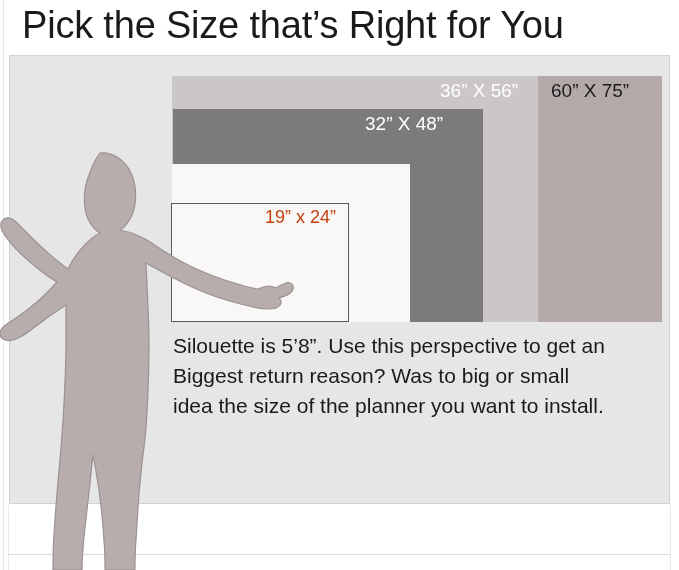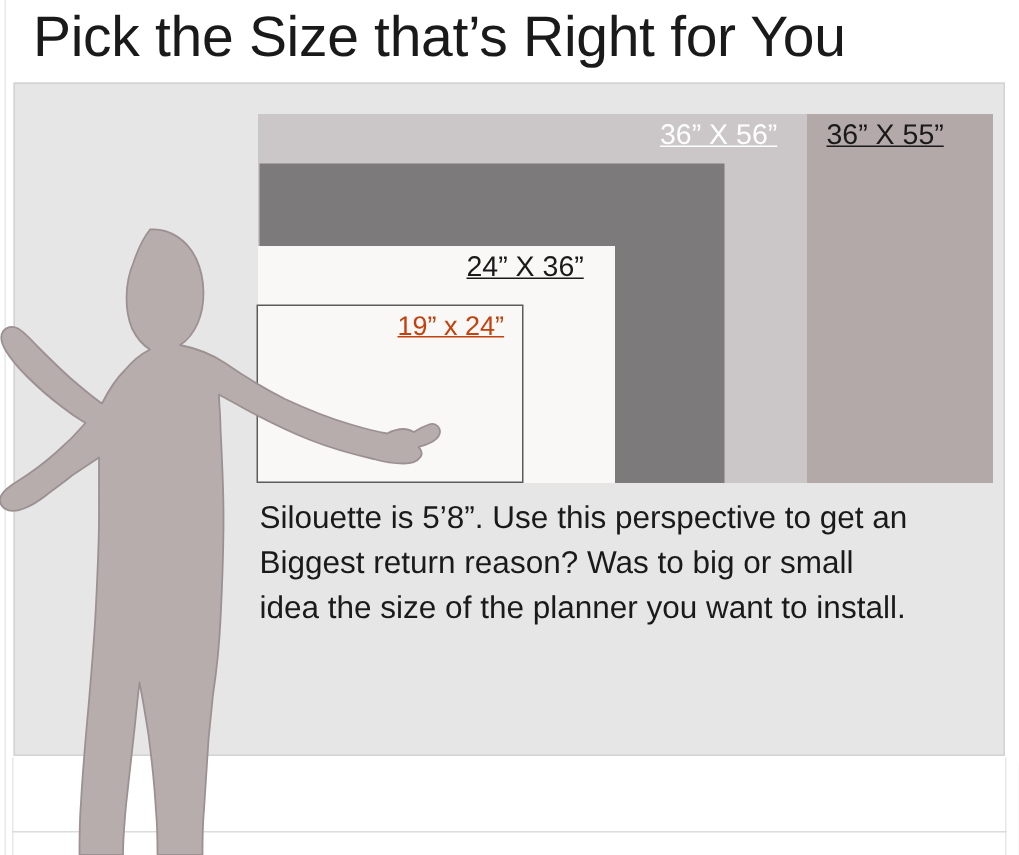--- a/index.html
+++ b/index.html
@@ -71,21 +71,20 @@
   .size-rect {
     position: absolute;
     box-sizing: border-box;
   }
   .size-label {
     position: absolute;
     font-size: 19px;
     font-weight: 400;
     white-space: nowrap;
     font-family: "Liberation Sans", sans-serif;
-    text-decoration: underline;
   }
 
   #rect-36x75 {
     left: 528px;  
     top: 20px;
     width: 124px;
     height: 246px;
     background: #b3a9a9;
   }
   #rect-36x56 {
@@ -160,23 +159,23 @@
   <div id="title">Pick the Size that’s Right for You</div>
 
   <div id="panel" style="background: rgb(230, 230, 230);">
 
     <div class="size-rect" id="rect-36x75" style="background: rgb(179, 169, 169);"></div>
     <div class="size-rect" id="rect-36x56" style="background: rgb(203, 198, 199);"></div>
     <div class="size-rect" id="rect-32x48" style="background: rgb(125, 122, 123);"></div>
     <div class="size-rect" id="rect-24x36" style="background: rgb(250, 247, 247);"></div>
     <div class="size-rect" id="rect-19x24" style="background: rgb(250, 247, 247);"></div>
 
-    <div class="size-label" id="label-36x75" style="color: rgb(26, 26, 26);">36” X 55”</div>
+    <div class="size-label" id="label-36x75" style="color: rgb(26, 26, 26);">60” X 75”</div>
     <div class="size-label" id="label-36x56" style="color: rgb(255, 255, 255);">36” X 56”</div>
-    <div class="size-label" id="label-24x36" style="color: rgb(26, 26, 26);">24” X 36”</div>
+    <div class="size-label" id="label-32x48" style="color: rgb(255, 255, 255);">32” X 48”</div>
     <div class="size-label" id="label-19x24" style="color: #c2410c;">19” x 24”</div>
 
     <div id="body-text">
       <div>Silouette is 5’8”. Use this perspective to get an</div>
       <div>Biggest return reason? Was to big or small</div>
       <div>idea the size of the planner you want to install.</div>
     </div>
 
   </div>
 

